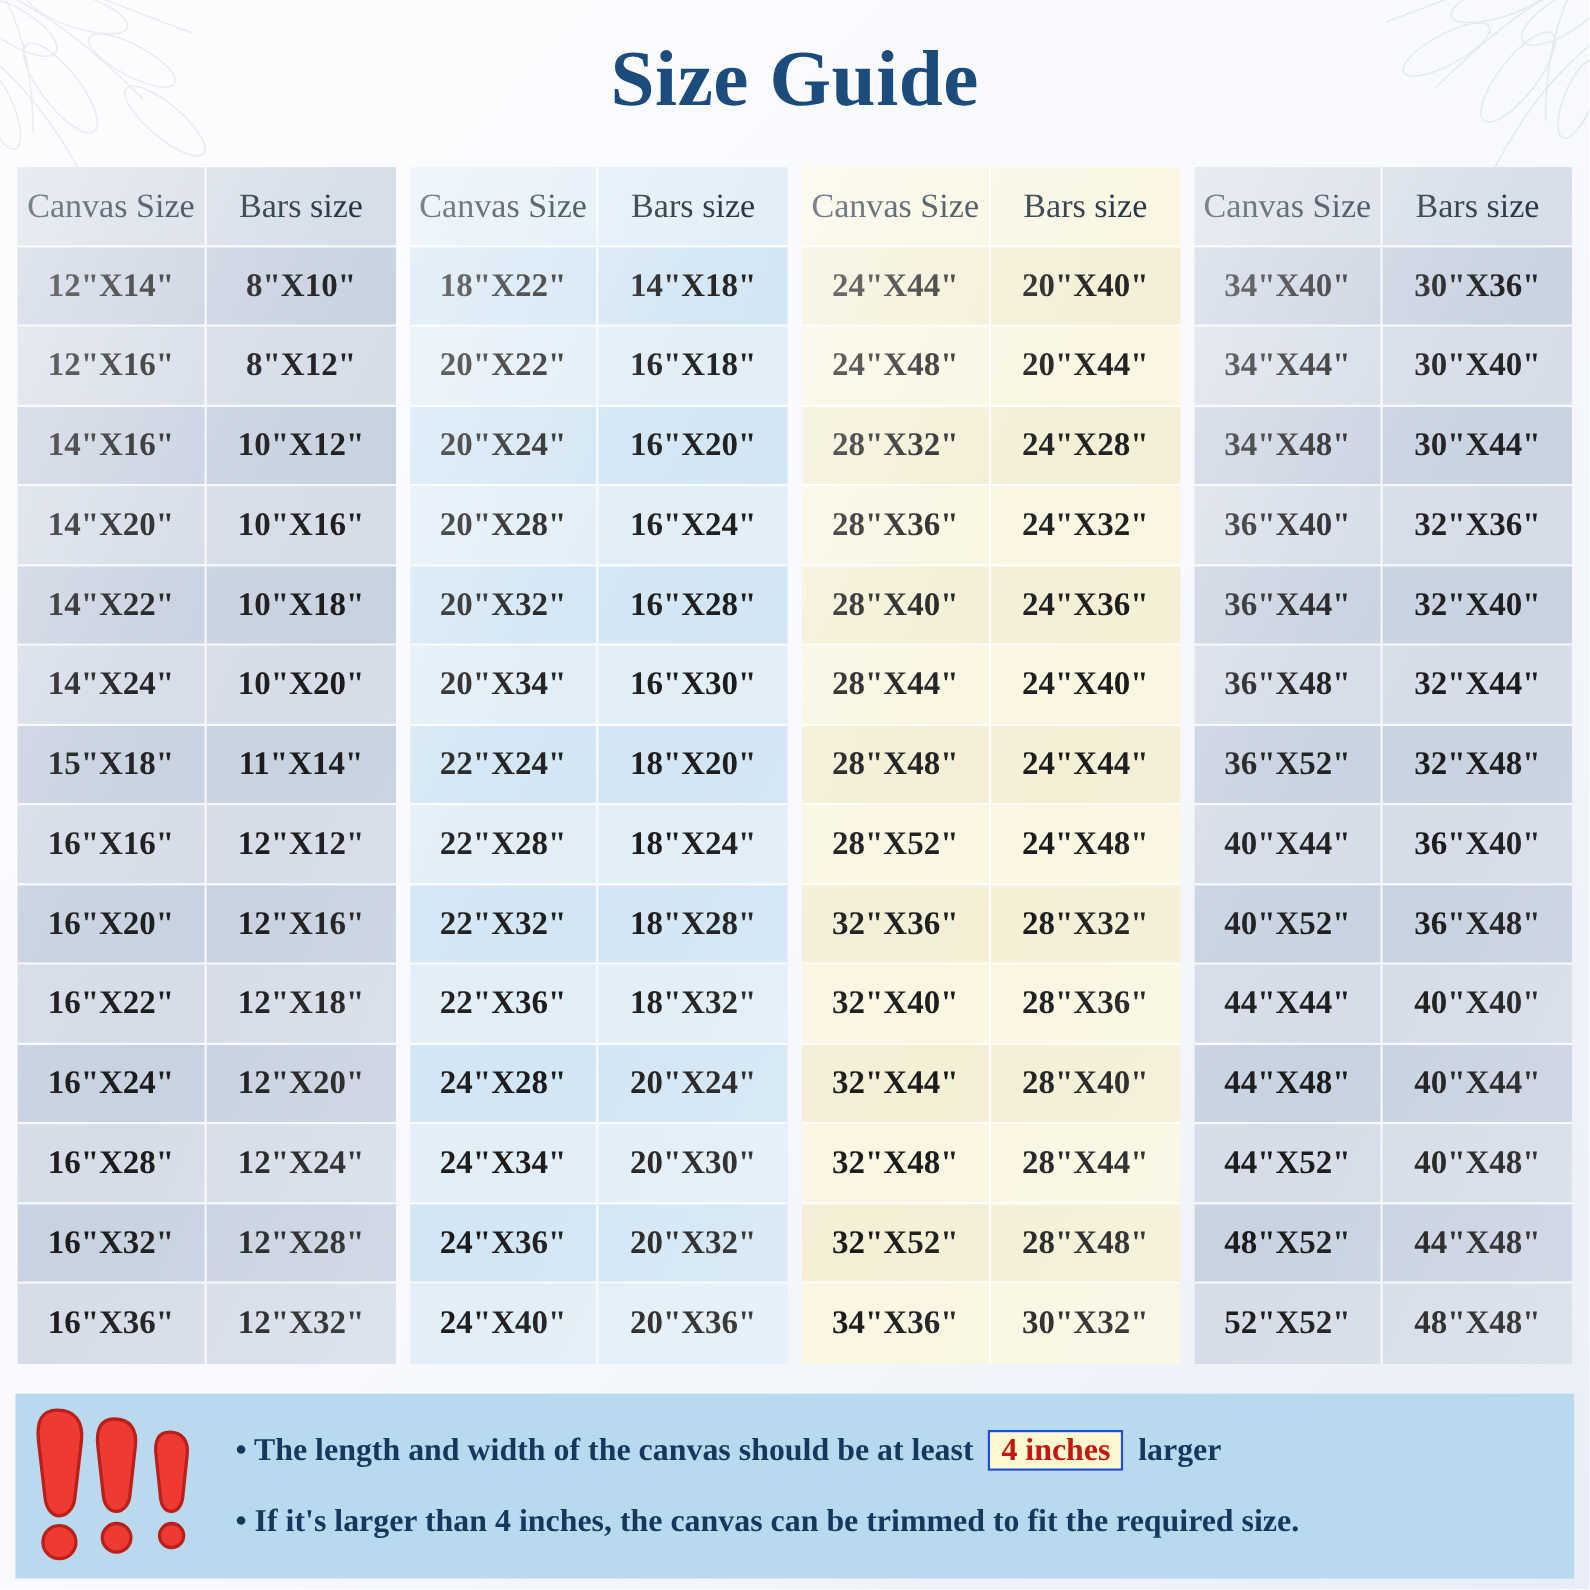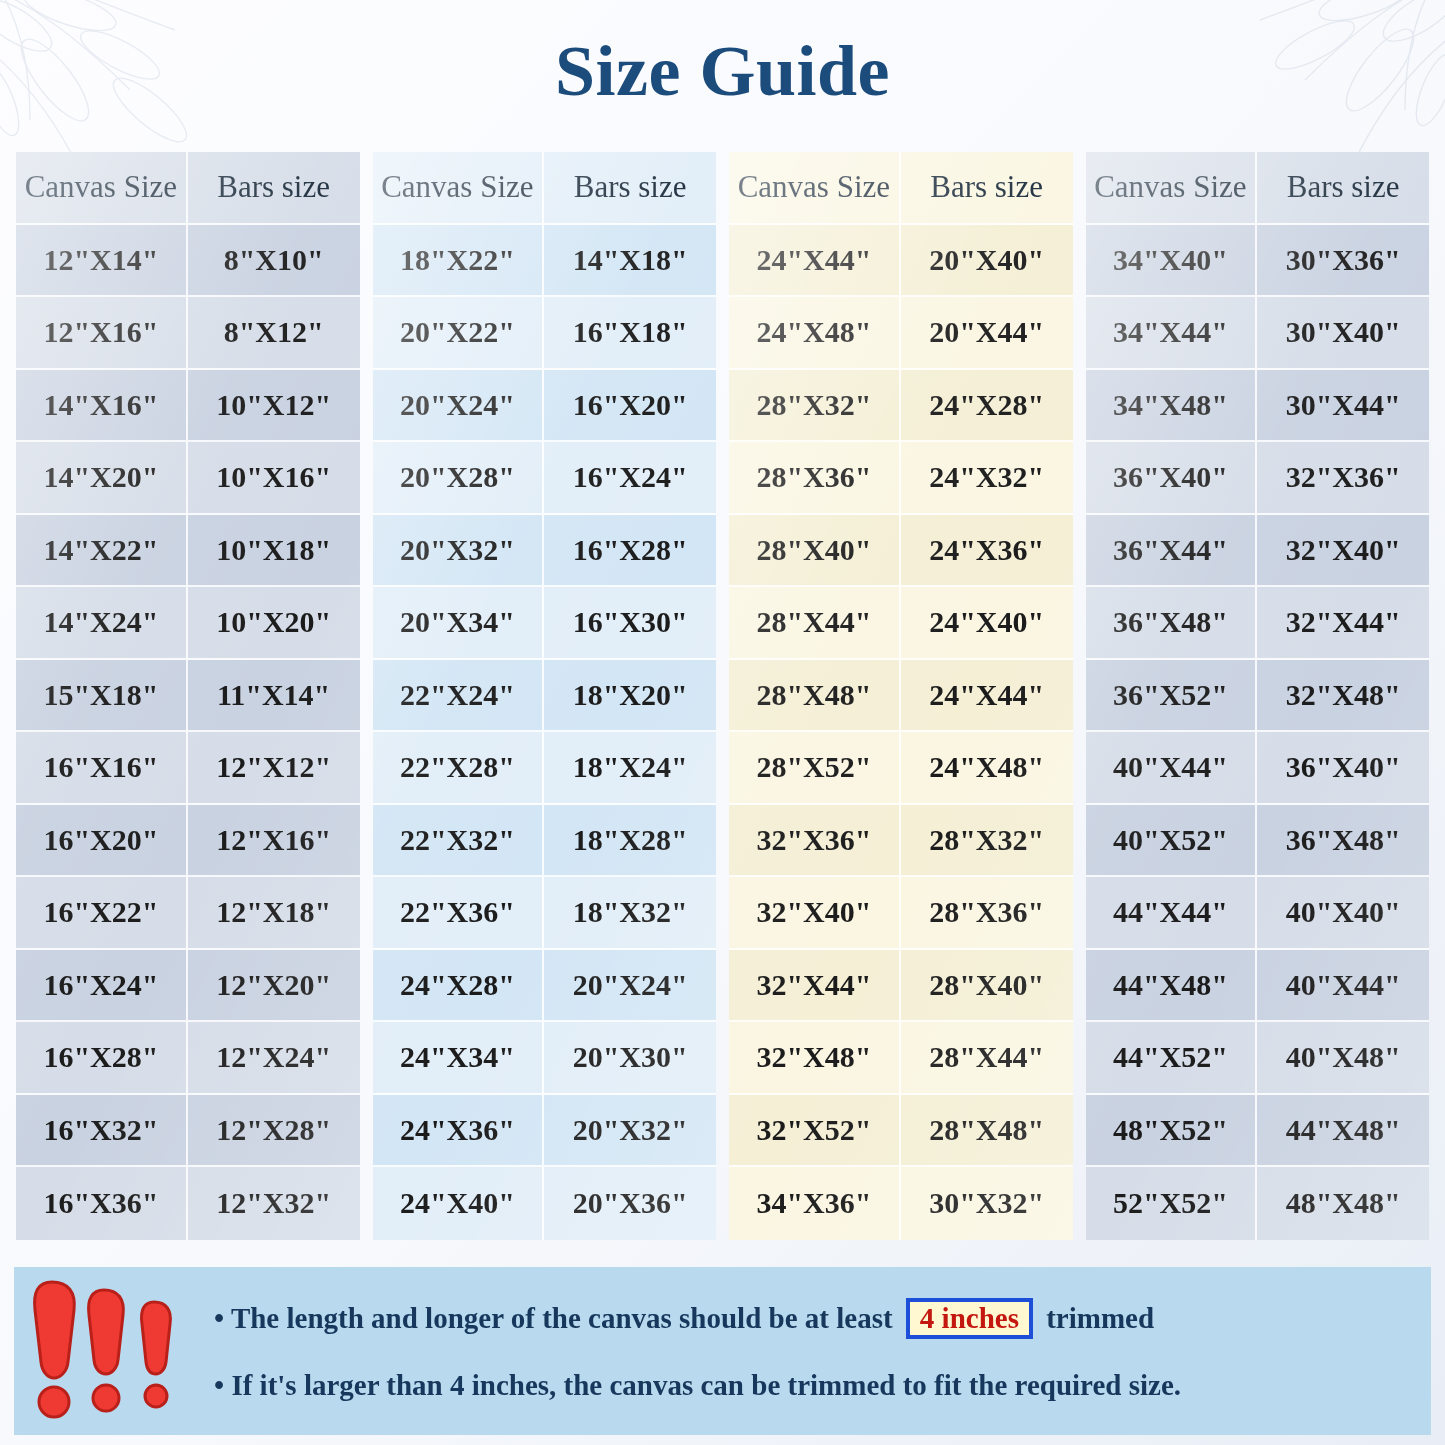--- a/index.html
+++ b/index.html
@@ -122,21 +122,21 @@
     flex: 1;
     color: #17385c;
     font-size: 29px;
     font-weight: bold;
     line-height: 1.26;
   }
   .notes .line2 { margin-top: 28px; }
   .hl {
     display: inline-block;
     background: #fff8d0;
-    border: 4px solid #1d4ed8;
+    border: 2px solid #1d4ed8;
     color: #c3170f;
     padding: 0 10px;
     margin: 0 6px;
     line-height: 1.15;
   }
 </style>
 </head>
 <body>
 
 <div id="page">
@@ -434,21 +434,21 @@
           <path d="M80,14 C94,14 101,23 99,39 L94,84 C93,93 87,98 82,98 C76,98 71,93 70,84 L65,39 C63,23 68,14 80,14 Z" fill="#ef3a33" stroke="#b9201a" stroke-width="3"></path>
           <ellipse cx="82" cy="122" rx="13" ry="13" fill="#ef3a33" stroke="#b9201a" stroke-width="3"></ellipse>
 
           <path d="M130,26 C142,26 148,34 146,48 L142,86 C141,94 136,98 132,98 C127,98 123,94 122,86 L118,48 C116,34 120,26 130,26 Z" fill="#ef3a33" stroke="#b9201a" stroke-width="3"></path>
           <ellipse cx="132" cy="120" rx="11" ry="11" fill="#ef3a33" stroke="#b9201a" stroke-width="3"></ellipse>
         </g>
       </svg>
     </div>
     <div class="notes">
       <div class="line1">
-        <span>• The length and longer of the canvas should be at least</span>
+        <span>• The length and width of the canvas should be at least</span>
         <span class="hl">4 inches</span>
-        <span>trimmed</span>
+        <span>larger</span>
       </div>
       <div class="line2">• If it's larger than 4 inches, the canvas can be trimmed to fit the required size.</div>
     </div>
   </div>
 
 </div>
 
 </body></html>

